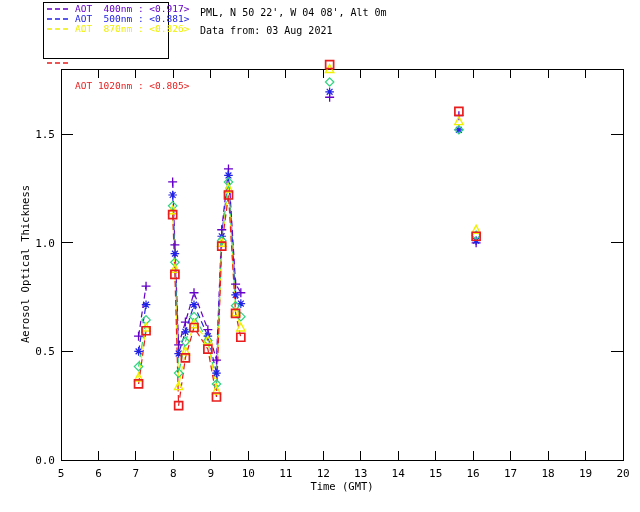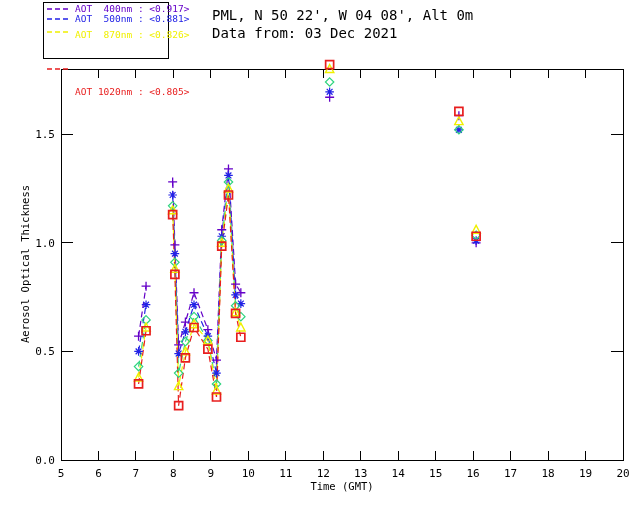--- a/index.html
+++ b/index.html
@@ -9,44 +9,44 @@
   }
   #plot-svg{position:absolute;left:0;top:0;}
   .legend{
     position:absolute;left:43px;top:2px;width:126px;height:57px;
     border:1px solid #000;box-sizing:border-box;background:#fff;
     display:flex;flex-direction:column;justify-content:space-evenly;
     padding:1px 0 1px 3px;z-index:3;
   }
   .legend-row{display:flex;align-items:center;gap:4px;font-size:9.5px;line-height:10px;white-space:pre;}
   .legend-row svg{flex:0 0 auto;}
-  .hdr{position:absolute;left:212px;font-size:14px;white-space:pre;z-index:2;}
+  .hdr{position:absolute;left:200px;font-size:10px;white-space:pre;z-index:2;}
   .hdr1{top:7px;}
   .hdr2{top:25px;}
 </style>
 </head>
 <body>
 
 <div class="canvas">
   <div class="legend" id="legend-box">
       <div class="legend-row"><svg width="24" height="4">
           <line x1="0" y1="2" x2="24" y2="2" stroke="#6400C8" stroke-width="1.5" stroke-dasharray="5 3"></line>
         </svg><span style="color: rgb(100, 0, 200);">AOT  400nm : &lt;0.917&gt;</span></div>
       <div class="legend-row"><svg width="24" height="4">
           <line x1="0" y1="2" x2="24" y2="2" stroke="#2222E6" stroke-width="1.5" stroke-dasharray="5 3"></line>
         </svg><span style="color: rgb(34, 34, 230);">AOT  500nm : &lt;0.881&gt;</span></div>
       <div class="legend-row"><svg width="24" height="4">
           <line x1="0" y1="2" x2="24" y2="2" stroke="#F0F000" stroke-width="1.5" stroke-dasharray="5 3"></line>
-        </svg><span style="color: rgb(240, 240, 0); margin-top: 6px;">AOT  870nm : &lt;0.826&gt;</span></div>
+        </svg><span style="color: rgb(240, 240, 0);">AOT  870nm : &lt;0.826&gt;</span></div>
       <div class="legend-row"><svg width="24" height="4">
           <line x1="0" y1="2" x2="24" y2="2" stroke="#E81E1E" stroke-width="1.5" stroke-dasharray="5 3"></line>
         </svg><span style="color: rgb(232, 30, 30); margin-top: 47px;">AOT 1020nm : &lt;0.805&gt;</span></div>
     </div>
   <div class="hdr hdr1">PML, N 50 22', W 04 08', Alt 0m</div>
-  <div class="hdr hdr2">Data from: 03 Dec 2021</div>
+  <div class="hdr hdr2">Data from: 03 Aug 2021</div>
   <svg id="plot-svg" width="640" height="512">
       <rect x="61" y="69" width="562" height="391" fill="none" stroke="#000" stroke-width="1" shape-rendering="crispEdges"></rect>
       <line x1="61" y1="460" x2="61" y2="451" stroke="#000" shape-rendering="crispEdges"></line>
       <line x1="61" y1="69" x2="61" y2="78" stroke="#000" shape-rendering="crispEdges"></line>
       <text x="61" y="477" text-anchor="middle" font-size="11px" fill="#000" font-family="&quot;DejaVu Sans Mono&quot;,monospace">5</text>
       <line x1="98.46666666666667" y1="460" x2="98.46666666666667" y2="451" stroke="#000" shape-rendering="crispEdges"></line>
       <line x1="98.46666666666667" y1="69" x2="98.46666666666667" y2="78" stroke="#000" shape-rendering="crispEdges"></line>
       <text x="98.46666666666667" y="477" text-anchor="middle" font-size="11px" fill="#000" font-family="&quot;DejaVu Sans Mono&quot;,monospace">6</text>
       <line x1="135.93333333333334" y1="460" x2="135.93333333333334" y2="451" stroke="#000" shape-rendering="crispEdges"></line>
       <line x1="135.93333333333334" y1="69" x2="135.93333333333334" y2="78" stroke="#000" shape-rendering="crispEdges"></line>

